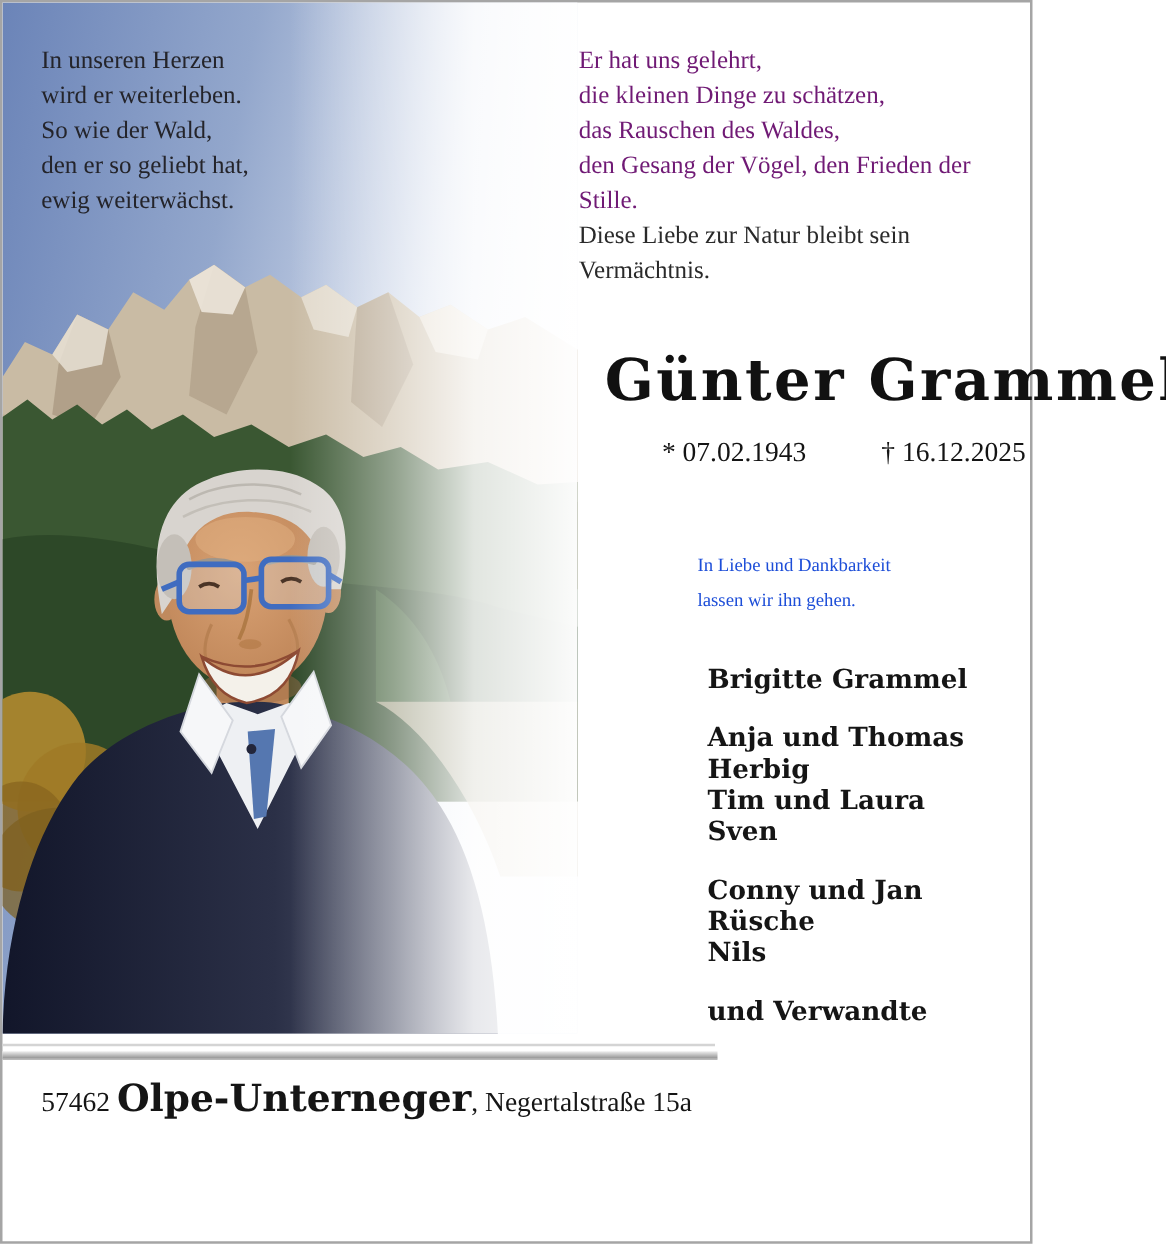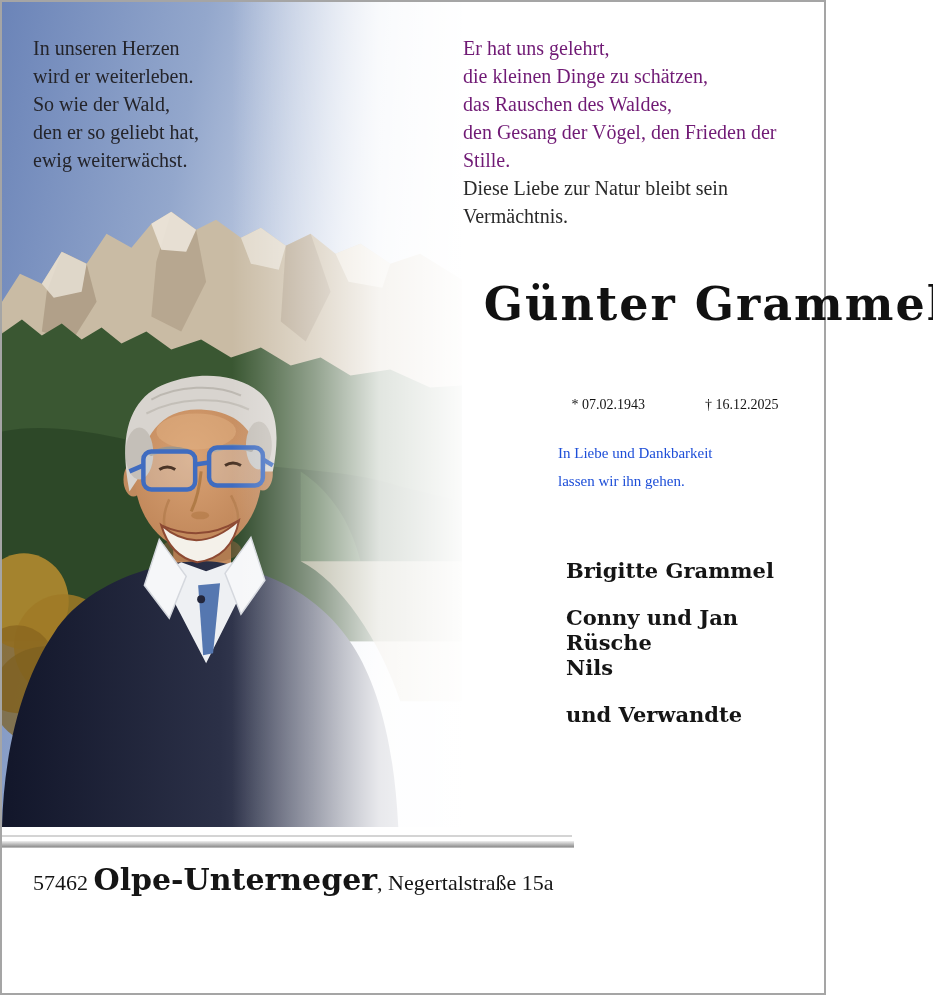--- a/index.html
+++ b/index.html
@@ -11,25 +11,25 @@
   .photo-wrap svg{display:block;width:100%;height:100%;}
   .poem-left{position:absolute;left:31px;top:32px;font-size:20px;line-height:28px;
              white-space:pre-line;color:#24242a;}
   .poem-right{position:absolute;left:461px;top:32px;font-size:20px;line-height:28px;
               white-space:pre-line;color:#701a75;}
   .poem-closing{position:absolute;left:461px;top:172px;font-size:20px;line-height:28px;color:#2a2a2a;}
   .name{position:absolute;left:440px;top:277px;width:466px;text-align:center;
         font-family:"DejaVu Serif", serif;font-weight:bold;font-size:46px;
         letter-spacing:2px;color:#111;line-height:1.1;margin-left:40px;}
   .dates{position:absolute;left:440px;top:347px;width:466px;display:flex;
-         justify-content:center;gap:60px;font-size:14px;color:#141414;margin-top:48px;}
+         justify-content:center;gap:60px;font-size:22px;color:#141414;}
   .farewell{position:absolute;left:556px;top:437px;font-size:15px;line-height:28px;
             white-space:pre-line;color:#1d4ed8;}
   .mourners{position:absolute;left:564px;top:528px;font-family:"DejaVu Serif", serif;
-            font-weight:bold;font-size:21px;line-height:25px;color:#151515;margin-top:28px;}
+            font-weight:bold;font-size:21px;line-height:25px;color:#151515;}
   .mourners p{margin:0 0 22px 0;white-space:pre-line;}
   .divider-top{position:absolute;left:0;top:833px;width:570px;height:2px;background:#d4d4d4;}
   .divider-bottom{position:absolute;left:0;top:839px;width:572px;height:6px;
                   background:linear-gradient(180deg,#efefef,#8e8e8e);
                   border-bottom:1px solid #b9b9b9;}
   .address{position:absolute;left:31px;top:860px;font-size:22px;color:#151515;}
   .address .city{font-family:"DejaVu Serif", serif;font-weight:bold;font-size:30px;}
   .service{position:absolute;left:31px;top:903px;width:866px;font-size:21px;
            line-height:26px;text-align:justify;color:#1a1a1a;}
 </style>
@@ -150,20 +150,23 @@
   <div class="dates">
     <span>* 07.02.1943</span>
     <span>† 16.12.2025</span>
   </div>
 
   <div class="farewell">In Liebe und Dankbarkeit
 lassen wir ihn gehen.</div>
 
   <div class="mourners">
     <p>Brigitte Grammel</p>
+    <p>Anja und Thomas Herbig
+Tim und Laura
+Sven</p>
     <p>Conny und Jan Rüsche
 Nils</p>
     <p>und Verwandte</p>
   </div>
 
   <div class="divider-top"></div>
   <div class="divider-bottom"></div>
 
   <div class="address"><span>57462 </span><span class="city">Olpe-Unterneger</span><span>, Negertalstraße 15a</span></div>
 

